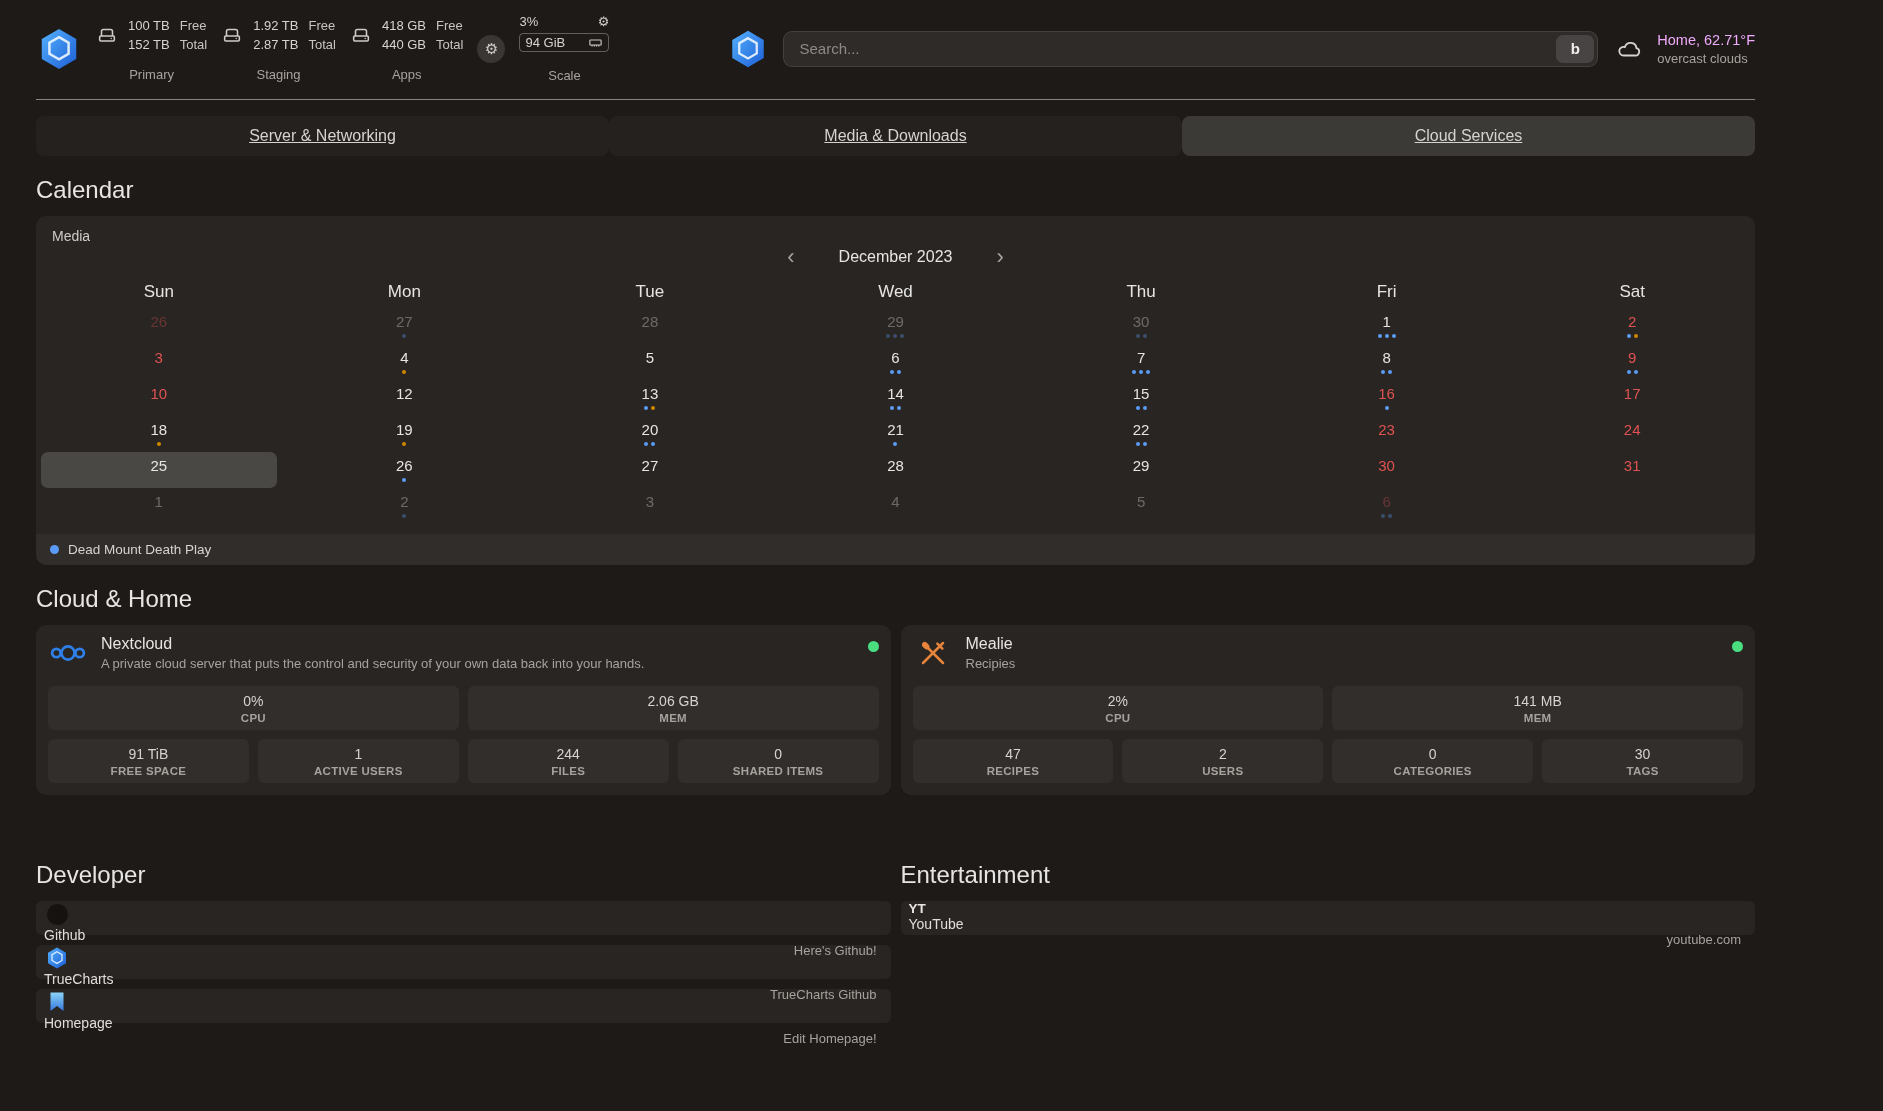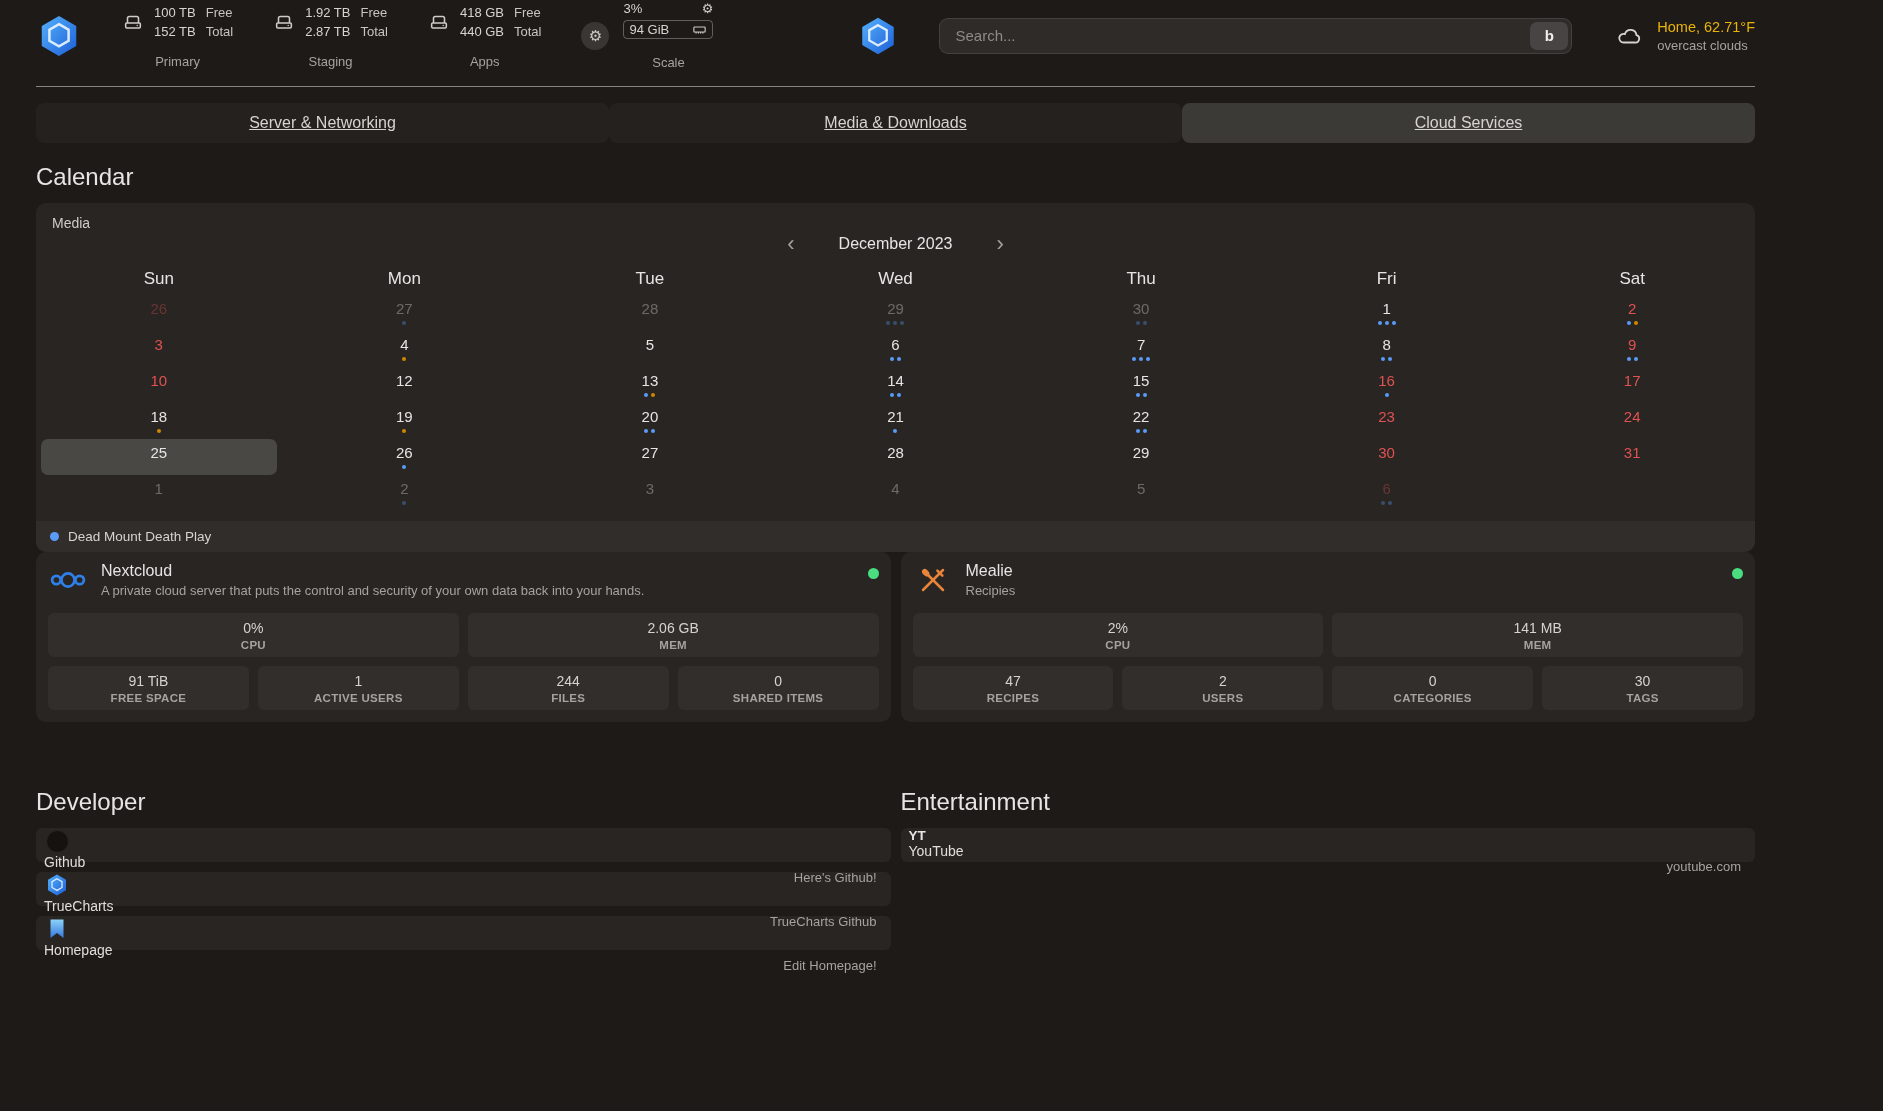--- a/index.html
+++ b/index.html
@@ -5,21 +5,21 @@
   * { box-sizing: border-box; }
   html,body { margin:0; padding:0; }
   body {
     width:1883px; height:1111px; overflow:hidden;
     background:#1d1a17; color:#d6d3d1;
     font-family:"Liberation Sans", sans-serif;
   }
   .page { margin:0 36px; width:1719px; }
 
   
-  .header { display:flex; align-items:center; gap:40px; padding:1px 0 16px;
+  .header { display:flex; align-items:center; gap:14px; padding:14px 0 16px;
             border-bottom:1px solid rgba(226,221,216,0.55); }
   .logo { width:46px; height:46px; flex:0 0 auto; }
   .logo svg { width:100%; height:100%; display:block; }
   .logo-2 { margin-left:104px; width:42px; height:42px; }
 
   .res-widget { display:flex; flex-direction:column; align-items:center; }
   .res-top { display:flex; align-items:center; gap:10px; }
   .res-icon { width:22px; height:22px; color:#cfcbc8; }
   .res-icon svg { width:100%; height:100%; display:block; }
   .res-cols { display:flex; gap:10px; font-size:13px; line-height:1.5; color:#d6d3d1; }
@@ -45,21 +45,21 @@
   .search input { flex:1; background:transparent; border:none; outline:none;
                   color:#737373; font-size:15px; padding:0 12px; font-family:inherit; }
   .search input::placeholder { color:#8f8a85; }
   .search-btn { width:38px; height:28px; border:none; border-radius:7px;
                 background:rgba(255,255,255,0.12); color:#f0eeec; font-size:15px;
                 font-weight:700; cursor:pointer; font-family:inherit; }
 
   .weather { display:flex; align-items:center; gap:11px; flex:0 0 auto; }
   .weather-icon { width:34px; height:26px; color:#d6d3d1; }
   .weather-icon svg { width:100%; height:100%; display:block; }
-  .weather-main { font-size:14.5px; color:#eab308; line-height:1.35; }
+  .weather-main { font-size:14.5px; color:#f0abfc; line-height:1.35; }
   .weather-sub { font-size:13px; color:#a8a29e; }
 
   
   .tabs { display:flex; margin:16px 0 20px; }
   .tab { flex:1; text-align:center; padding:11px 0; font-size:16px; color:#d6d3d1;
          border-radius:8px; background:rgba(255,255,255,0.03); cursor:pointer;text-decoration:underline; }
   .tab.active { background:rgba(255,255,255,0.14); }
 
   
   .section-title { font-size:24px; font-weight:500; color:#e7e5e4; margin:20px 0 12px; }
@@ -506,20 +506,21 @@
             <span class="cal-dot" style="background: rgb(91, 155, 248);"></span>
           </div>
         </div>
       </div>
     <div class="cal-legend">
       <span class="legend-dot" style="background: rgb(91, 155, 248);"></span>
       <span>Dead Mount Death Play</span>
     </div>
   </div>
 
+  <h2 class="section-title">Cloud &amp; Home</h2>
 
   <div class="svc-grid">
 
     <section class="svc-card">
       <div class="svc-head">
         <span class="svc-icon">
           <svg viewBox="0 0 34 20" fill="none" stroke="#2f7fe8" stroke-width="2.6">
               <circle cx="6" cy="10" r="4"></circle>
               <circle cx="17" cy="10" r="6.2"></circle>
               <circle cx="28" cy="10" r="4"></circle>

